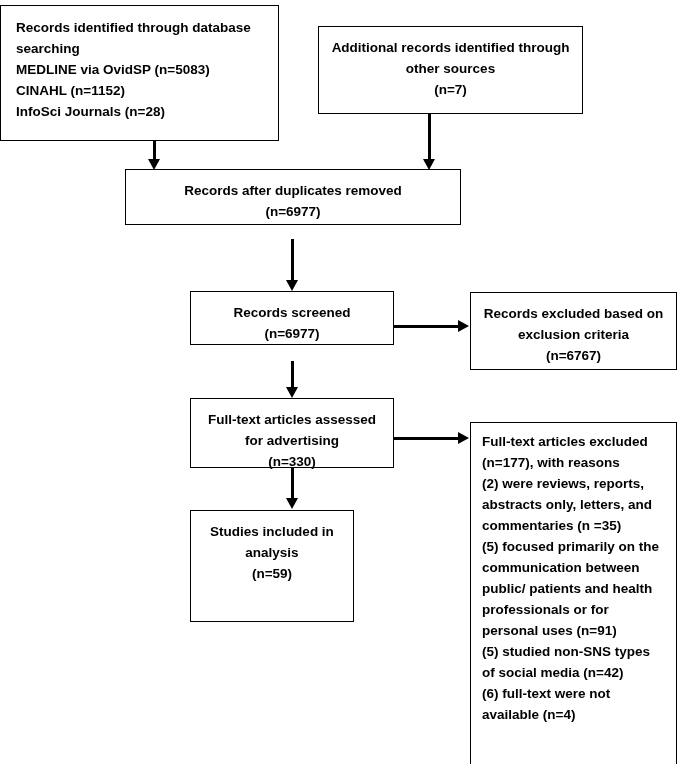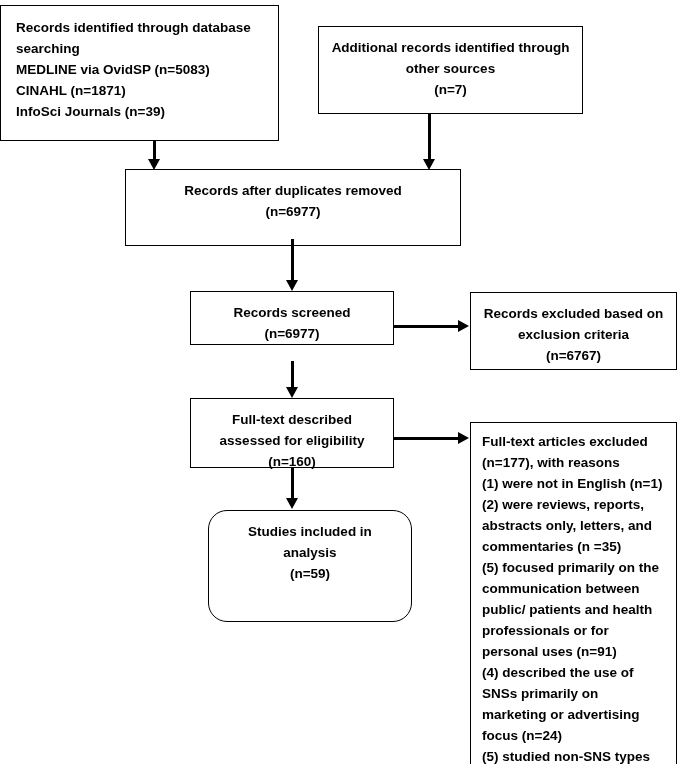--- a/index.html
+++ b/index.html
@@ -53,40 +53,40 @@
     position: absolute;
     width: 0;
     height: 0;
     border-top: 6.5px solid transparent;
     border-bottom: 6.5px solid transparent;
     border-left: 11px solid #000000;
   }
   
   #box-db      { left: 0px;   top: 5px;   width: 279px; height: 136px; }
   #box-other   { left: 318px; top: 26px;  width: 265px; height: 88px;  }
-  #box-dedup   { left: 125px; top: 169px; width: 336px; height: 77px;  }
+  #box-dedup   { left: 125px; top: 169px; width: 336px; height: 56px;  }
   #box-screen  { left: 190px; top: 291px; width: 204px; height: 54px;  }
   #box-excl1   { left: 470px; top: 292px; width: 207px; height: 78px;  }
   #box-full    { left: 190px; top: 398px; width: 204px; height: 70px;  }
   #box-excl2   { left: 470px; top: 398px; width: 207px; height: 354px; margin-top: 24px; }
-  #box-incl    { left: 208px; top: 510px; width: 204px; height: 112px; border-radius: 19px; }
+  #box-incl    { left: 190px; top: 510px; width: 164px; height: 112px; }
   #box-excl2 .pad { padding: 8px 10px 8px 11px; }
   #box-db .pad { padding: 11px 12px 8px 15px; }
 </style>
 </head>
 <body>
 
 <div id="diagram">
 
   <div class="box lft" id="box-db">
     <div class="pad">
       <div class="b">Records identified through database searching</div>
       <div class="n">MEDLINE via OvidSP (n=5083)</div>
-      <div class="n">CINAHL (n=1871)</div>
-      <div class="n">InfoSci Journals (n=39)</div>
+      <div class="n">CINAHL (n=1152)</div>
+      <div class="n">InfoSci Journals (n=28)</div>
     </div>
   </div>
 
   <div class="box ctr" id="box-other">
     <div class="pad">
       <div class="b">Additional records identified through other sources</div>
       <div class="n">(n=7)</div>
     </div>
   </div>
 
@@ -106,32 +106,30 @@
 
   <div class="box ctr" id="box-excl1">
     <div class="pad">
       <div class="b">Records excluded based on exclusion criteria</div>
       <div class="n">(n=6767)</div>
     </div>
   </div>
 
   <div class="box ctr" id="box-full">
     <div class="pad">
-      <div class="b">Full-text described assessed for eligibility</div>
-      <div class="n">(n=160)</div>
+      <div class="b">Full-text articles assessed for advertising</div>
+      <div class="n">(n=330)</div>
     </div>
   </div>
 
   <div class="box lft" id="box-excl2">
     <div class="pad">
       <div class="b">Full-text articles excluded (n=177), with reasons</div>
-      <div class="n">(1) were not in English (n=1)</div>
       <div class="n">(2) were reviews, reports, abstracts only, letters, and commentaries (n =35)</div>
       <div class="n">(5) focused primarily on the communication between public/ patients and health professionals or for personal uses (n=91)</div>
-      <div class="n">(4) described the use of SNSs primarily on marketing or advertising focus (n=24)</div>
       <div class="n">(5) studied non-SNS types of social media (n=42)</div>
       <div class="n">(6) full-text were not available (n=4)</div>
     </div>
   </div>
 
   <div class="box ctr" id="box-incl">
     <div class="pad">
       <div class="b">Studies included in analysis</div>
       <div class="n">(n=59)</div>
     </div>

